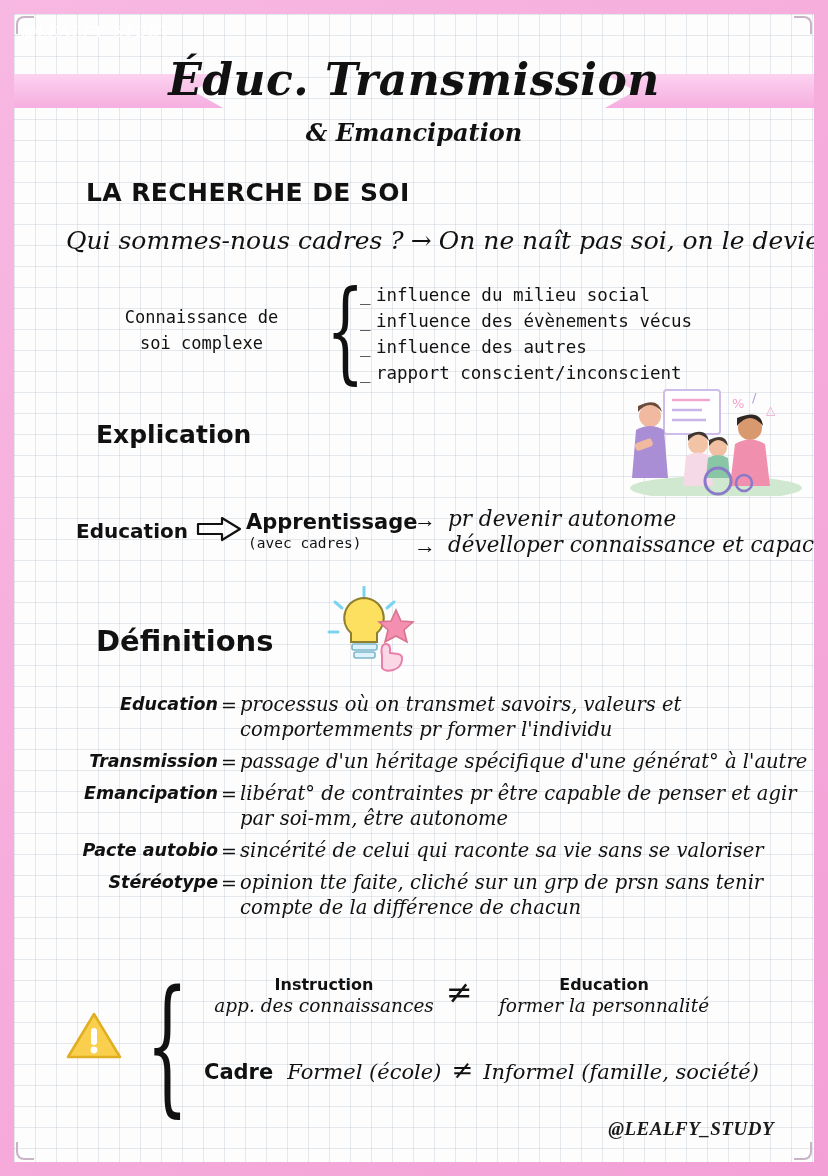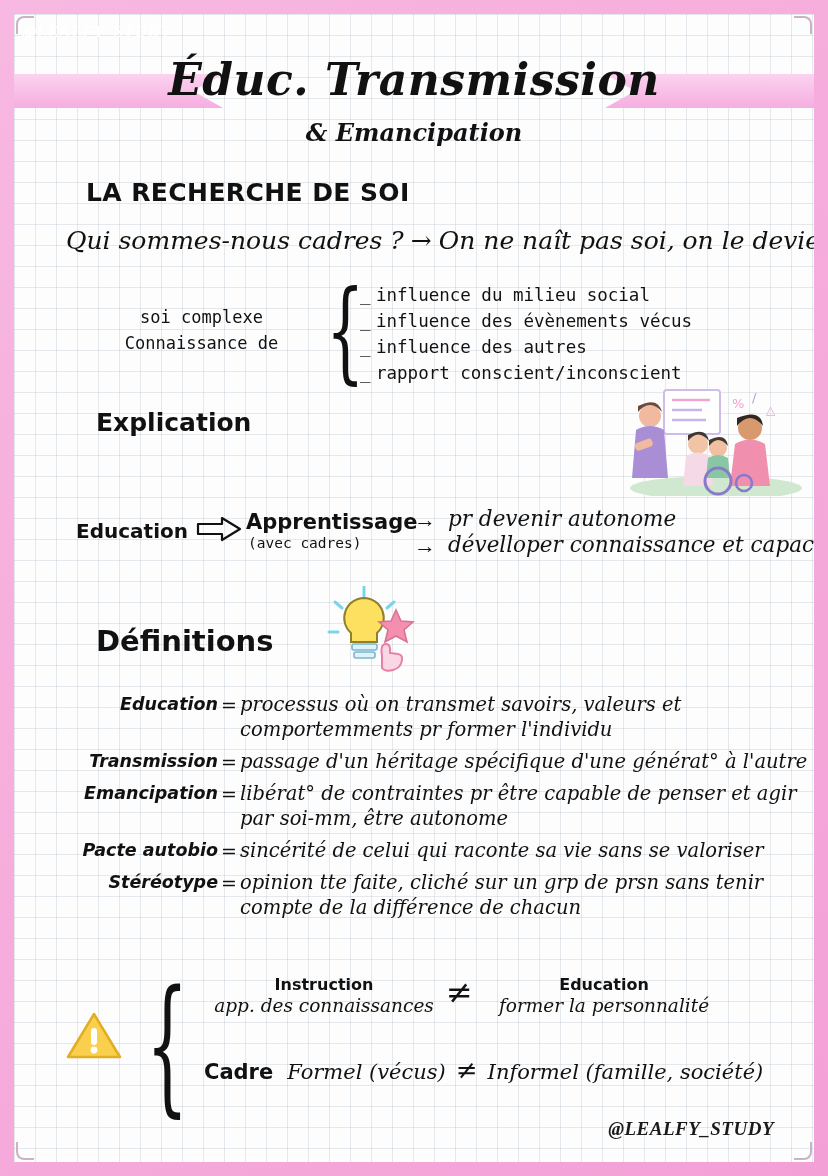--- a/index.html
+++ b/index.html
@@ -149,21 +149,21 @@
   .hl span { position: relative; z-index: 2; }
 
   #h-recherche {
     left: 62px;
     top: 162px;
     font-size: 25px;
     letter-spacing: 0.4px;
   }
   #h-explication {
     left: 72px;
-    top: 392px;
+    top: 404px;
     font-size: 25px;
   }
   #h-definitions {
     left: 72px;
     top: 608px;
     font-size: 29px;
   }
 
   
   .hand {
@@ -422,22 +422,22 @@
 
   <div class="hl" id="h-recherche">
     <span>LA RECHERCHE DE SOI</span>
   </div>
 
   <div class="q-line hand">
     <span>Qui sommes-nous cadres ?</span><span class="arrow">→</span><span>On ne naît pas soi, on le devient</span>
   </div>
 
   <div class="conn-label">
+    <div>Connaissance de</div>
     <div>soi complexe</div>
-    <div>Connaissance de</div>
   </div>
   <div class="brace">{</div>
   <div class="conn-list">
     <div><span class="dash">_</span><span>influence du milieu social</span></div>
     <div><span class="dash">_</span><span>influence des évènements vécus</span></div>
     <div><span class="dash">_</span><span>influence des autres</span></div>
     <div><span class="dash">_</span><span>rapport conscient/inconscient</span></div>
   </div>
 
   <div class="hl" id="h-explication">
@@ -555,19 +555,19 @@
       <div class="cmp-title">Instruction</div>
       <div class="cmp-sub">app. des connaissances</div>
     </div>
     <div class="neq1">≠</div>
     <div class="cmp1-right">
       <div class="cmp-title">Education</div>
       <div class="cmp-sub">former la personnalité</div>
     </div>
 
     <div class="cmp2">
-      <b>Cadre</b><span class="gap">Formel (vécus)</span><span class="neq">≠</span><span>Informel (famille, société)</span>
+      <b>Cadre</b><span class="gap">Formel (école)</span><span class="neq">≠</span><span>Informel (famille, société)</span>
     </div>
   </div>
 
   <div class="handle-bottom">@LEALFY_STUDY</div>
 
 </div>
 
 </body></html>

